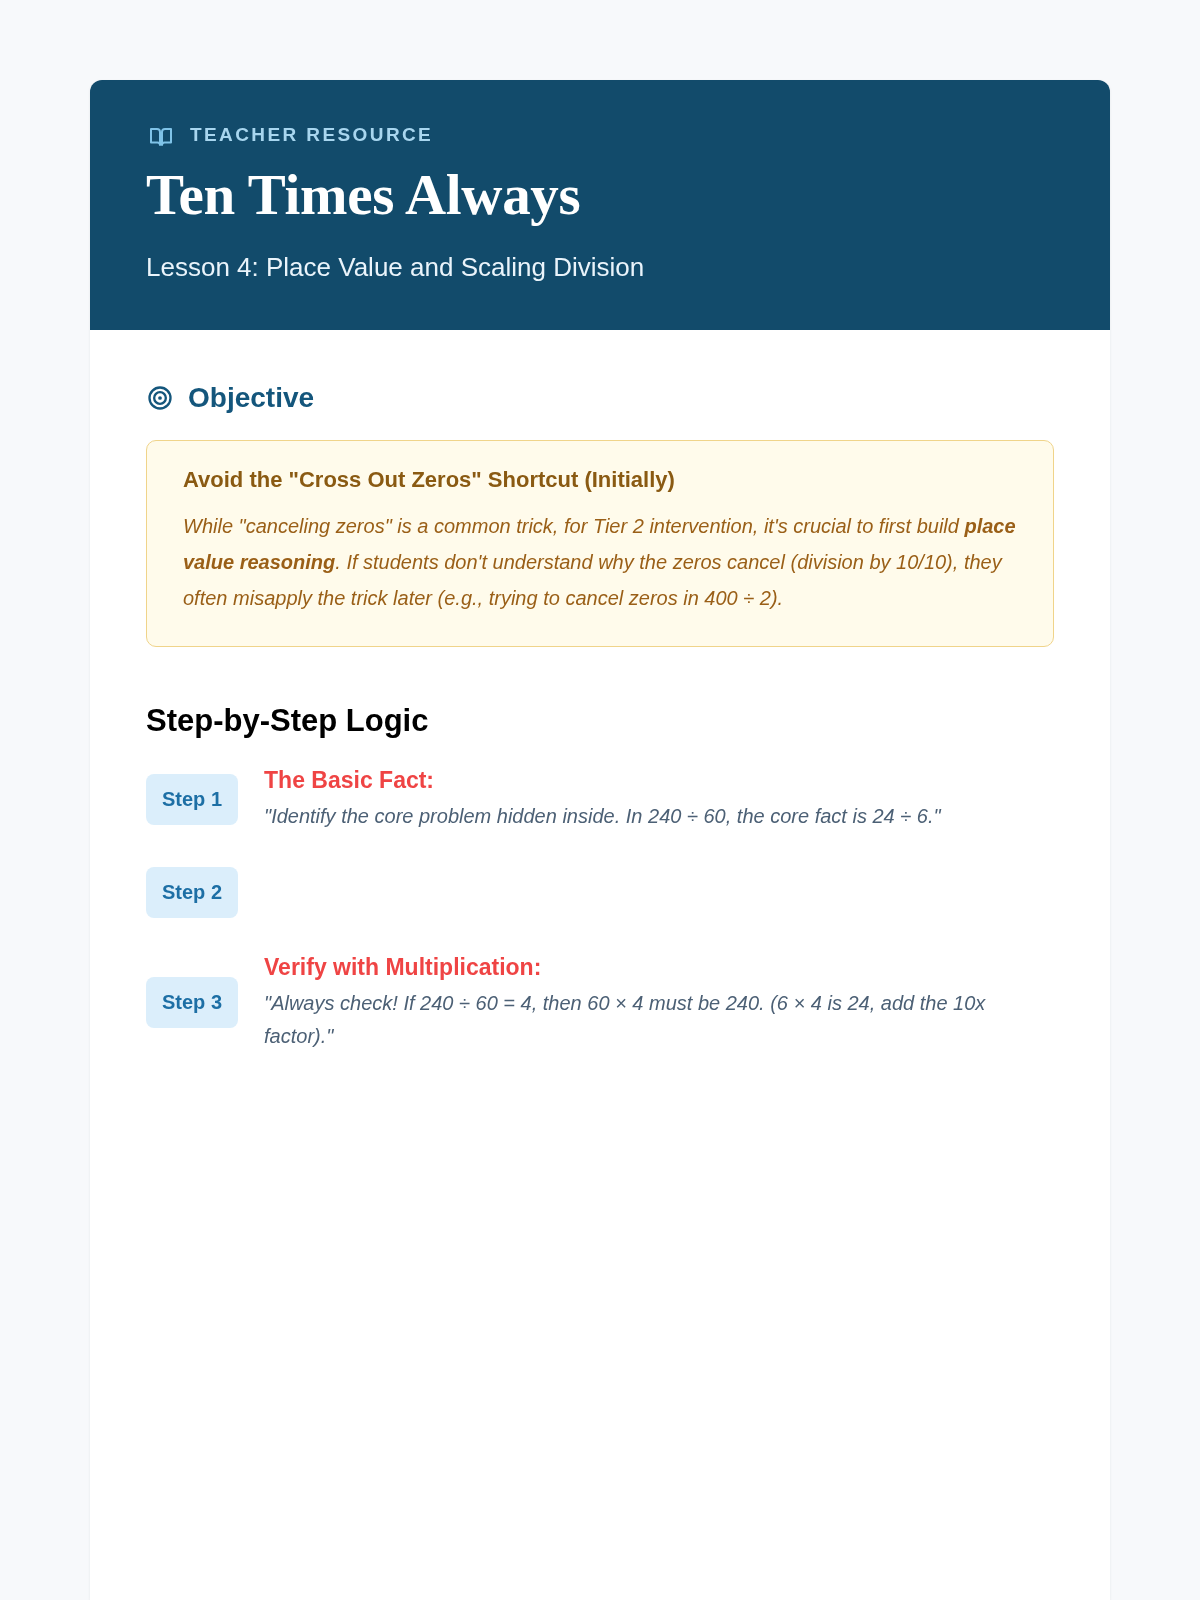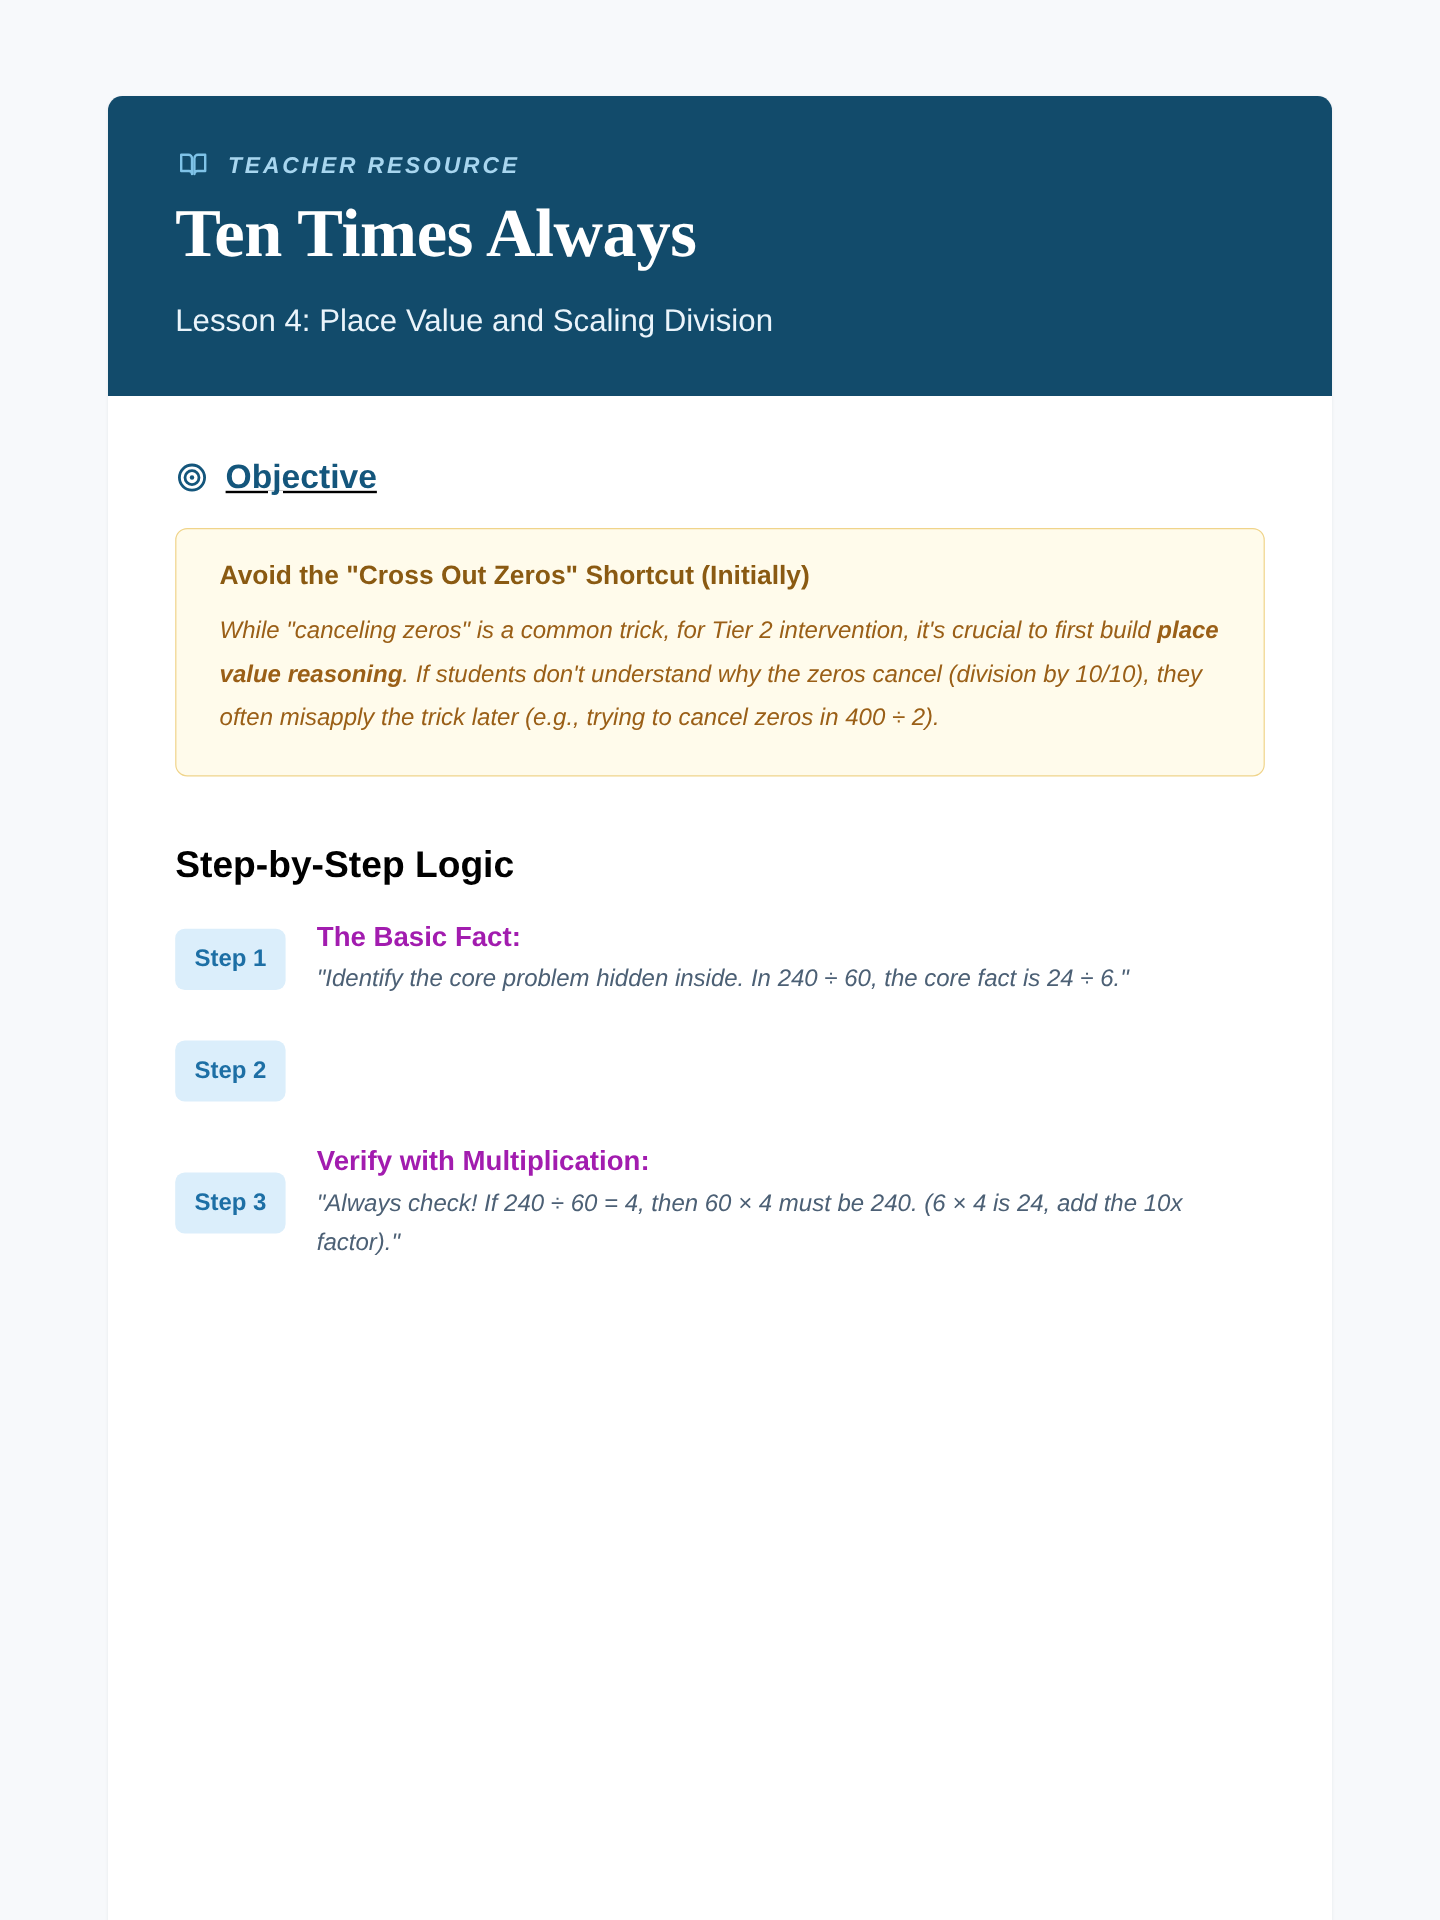--- a/index.html
+++ b/index.html
@@ -34,24 +34,23 @@
 
   
   .card-header {
     background: #124c६b;
     background: #124b6b;
     padding: 44px 56px 46px 56px;
   }
 
   .eyebrow {
     display: flex;
-    align-items: flex-end;
+    align-items: flex-start;
     gap: 14px;
     margin-bottom: 14px;
-    font-style: italic;
   }
   .eyebrow-icon {
     width: 30px;
     height: 26px;
     display: inline-flex;
     align-items: center;
     justify-content: center;
     color: #7fc3e8;
   }
   .eyebrow-label {
@@ -81,21 +80,20 @@
   
   .card-body {
     padding: 52px 56px 40px 56px;
   }
 
   .section-head {
     display: flex;
     align-items: center;
     gap: 14px;
     margin-bottom: 26px;
-    text-decoration: underline;
   }
   .target-icon {
     width: 28px;
     height: 28px;
     color: #14567c;
     display: inline-flex;
     align-items: center;
     justify-content: center;
   }
   .section-head-title {
@@ -160,21 +158,21 @@
     border-radius: 8px;
     padding: 14px 16px;
     min-width: 78px;
     text-align: center;
     box-sizing: border-box;
   }
   .step-content {
     padding-top: 2px;
   }
   .step-label {
-    color: #a21caf;
+    color: #ef4444;
     font-size: 23px;
     font-weight: bold;
     margin-bottom: 6px;
   }
   .step-quote {
     color: #4c6075;
     font-size: 20px;
     font-style: italic;
     line-height: 1.65;
     max-width: 830px;

